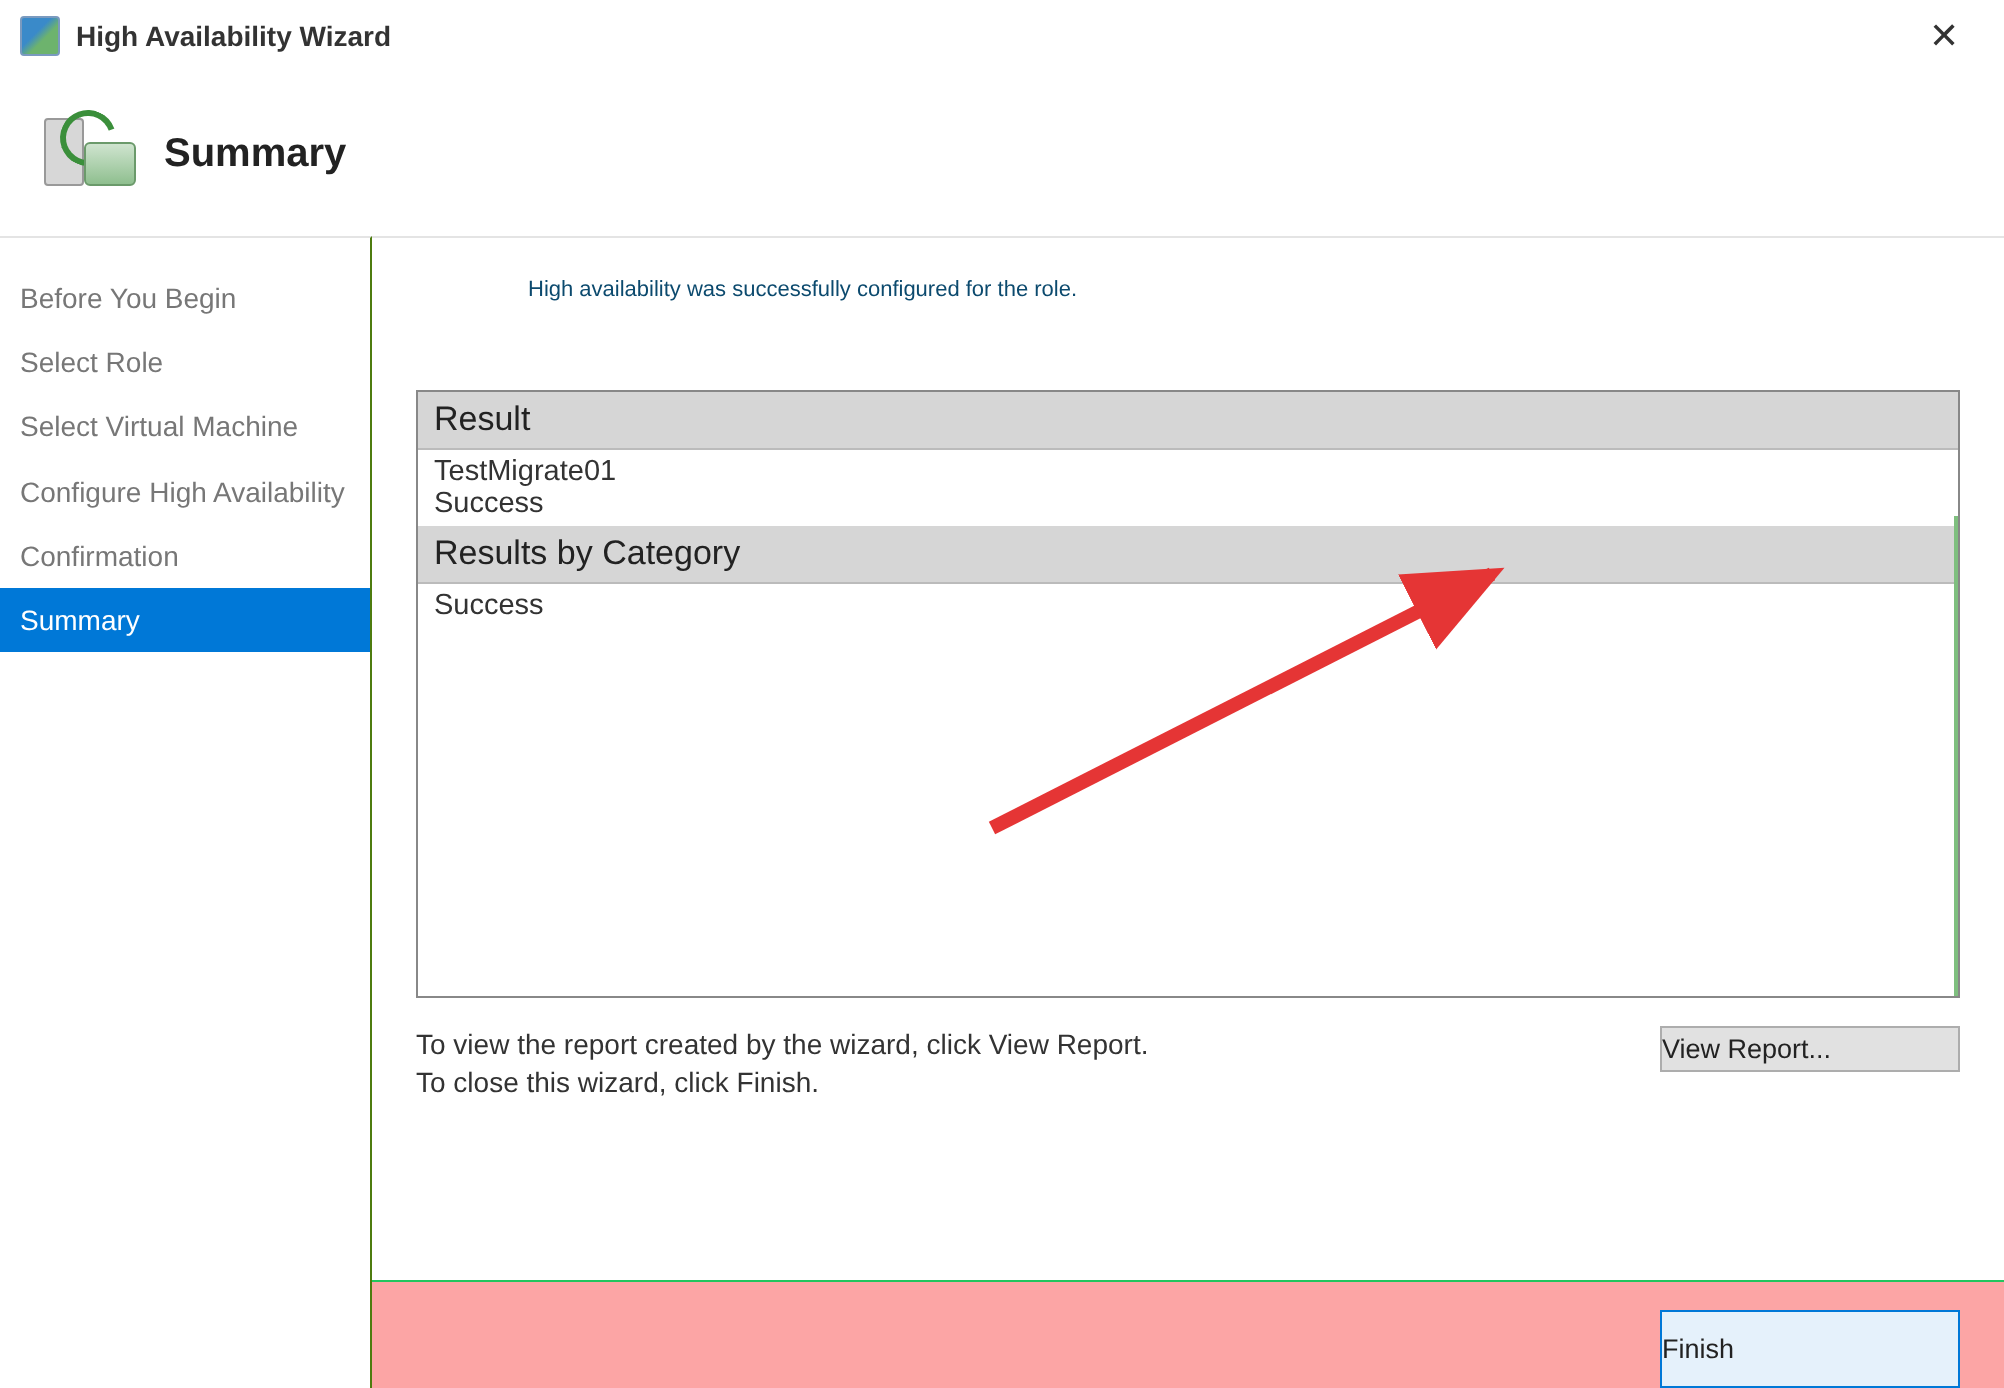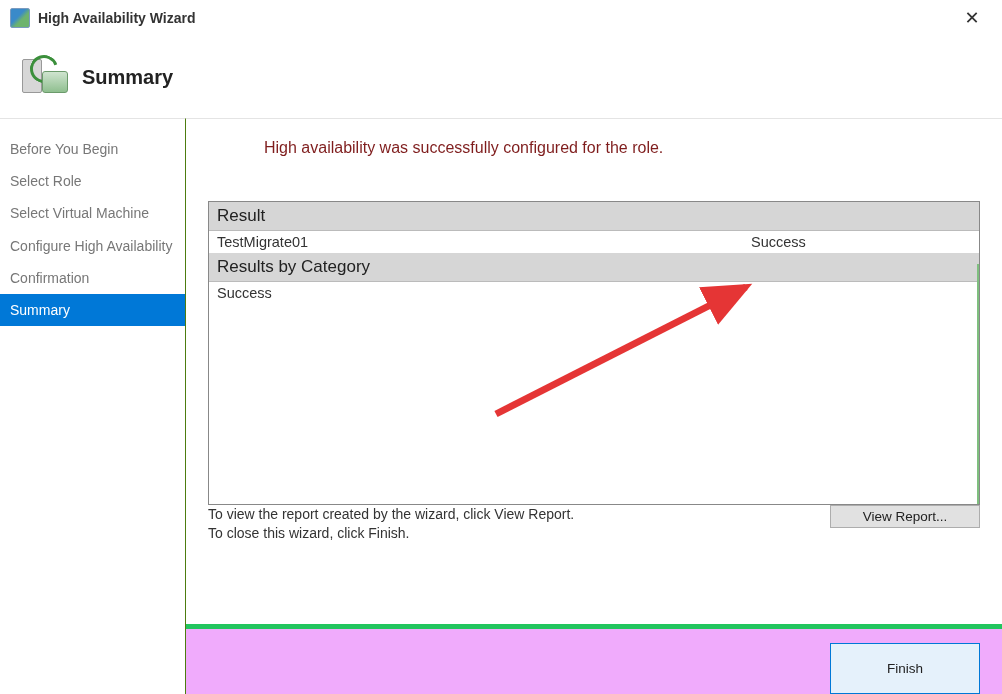--- a/index.html
+++ b/index.html
@@ -112,22 +112,22 @@
 
   .main {
     flex: 1;
     border-top: 1px solid #e4e4e4;
     padding: 16px 22px 10px 22px;
     display: flex;
     flex-direction: column;
     position: relative;
   }
   .status-msg {
-    font-size: 16px;
-    color: #7f1d1d;
+    font-size: 11px;
+    color: #0c4a6e;
     padding: 4px 0 0 56px;
   }
 
   .results-box {
     margin-top: 44px;
     border: 1px solid #888;
     background: #fff;
     height: 304px;
     overflow: hidden;
     position: relative;
@@ -136,55 +136,57 @@
     background: #d6d6d6;
     font-size: 17px;
     padding: 4px 8px 4px 8px;
     color: #222;
     border-bottom: 1px solid #bbb;
   }
   .res-row {
     display: flex;
     font-size: 14.5px;
     padding: 3px 8px;
+    flex-direction: column;
   }
   .res-row .rname { flex: 1; }
   .res-row .rstatus { width: 220px; }
 
   .hint-area {
+    margin-top: 14px;
     display: flex;
     align-items: flex-start;
     gap: 12px;
   }
   .hint-text {
     font-size: 14px;
     color: #333;
     line-height: 1.35;
     flex: 1;
   }
   .btn {
     background: #e1e1e1;
     border: 1px solid #adadad;
     font-size: 13.5px;
     color: #222;
     padding: 3px 0;
     width: 150px;
-    text-align: center;
+    text-align: left;
     cursor: pointer;
   }
 
   .footer {
-    border-top: 5px solid #22c55e;
+    border-top: 1px solid #22c55e;
     padding: 14px 22px 0 0;
     display: flex;
     justify-content: flex-end;
     position: absolute;
     bottom: 0; left: 0; right: 0;
-    height: 70px;
-    background: #f0abfc;
+    height: 54px;
+    background: #fca5a5;
   }
   .btn.primary {
     border: 1px solid #0078d7;
     background: #e5f1fb;
     width: 150px;
   }
 
   
   .annotation-arrow {
     position: absolute;

